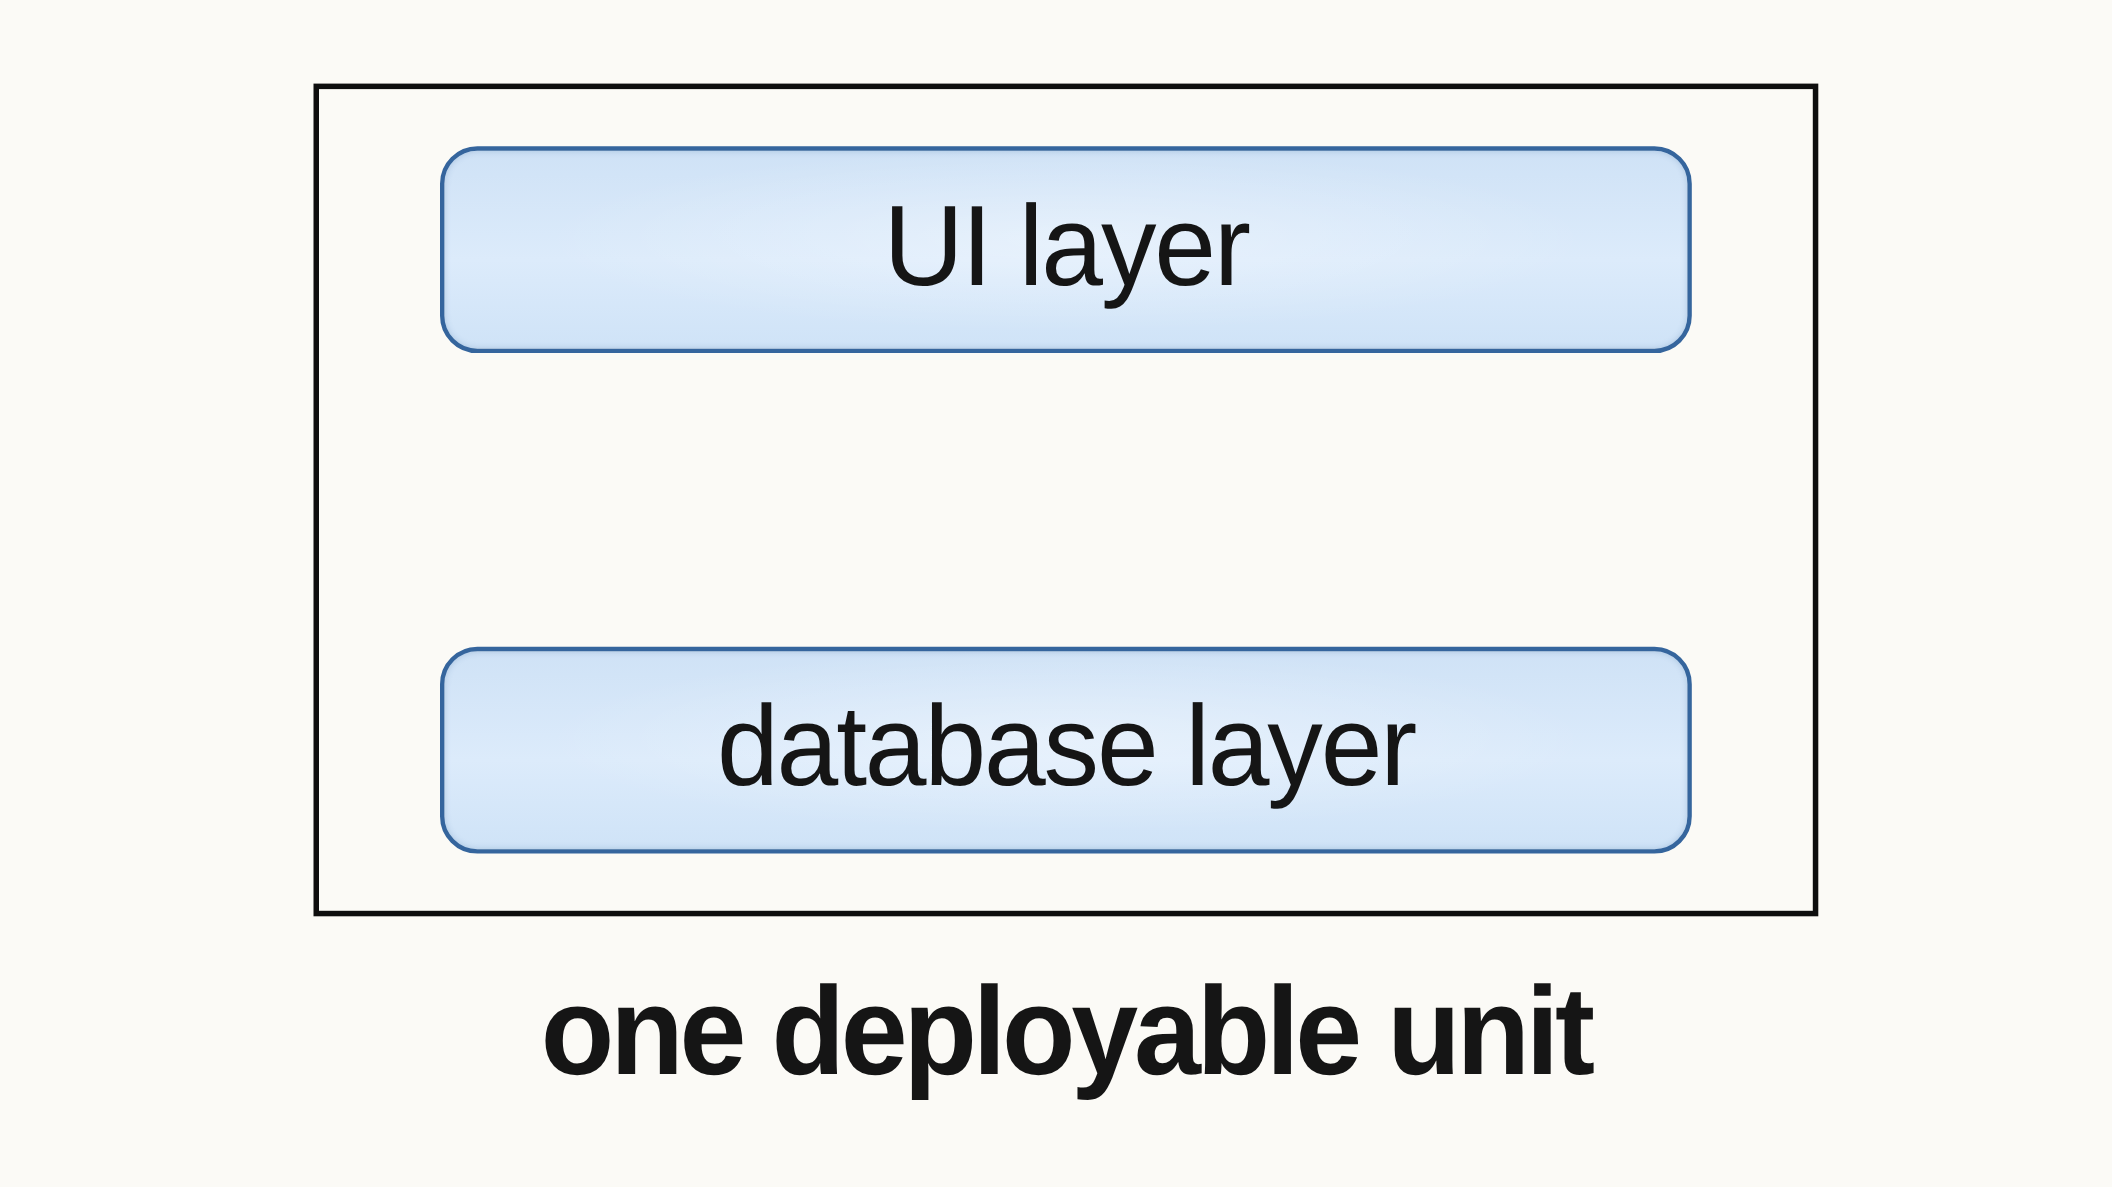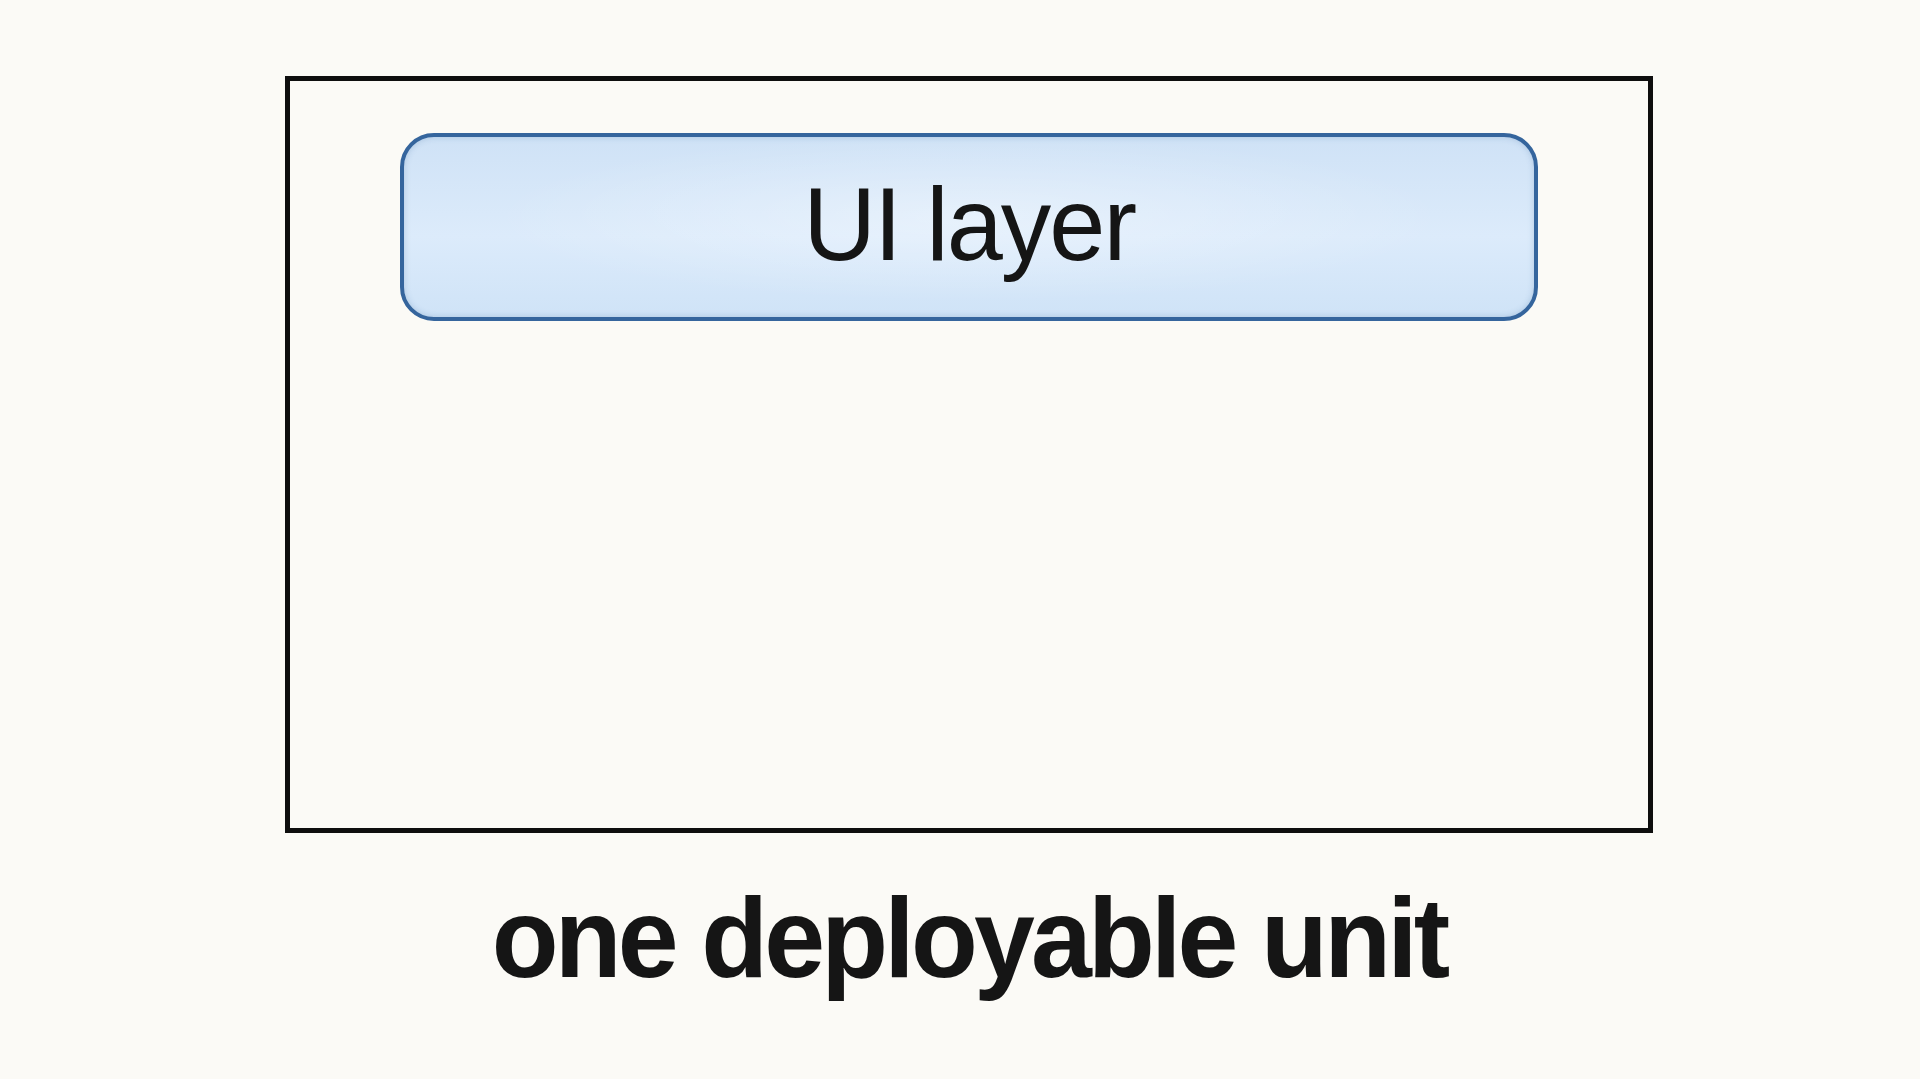--- a/index.html
+++ b/index.html
@@ -77,18 +77,21 @@
 
 <div class="canvas">
 
   <div class="outer-box">
 
     <div class="layer-box">
       <span class="layer-label">UI layer</span>
     </div>
 
 
+    <div class="layer-box">
+      <span class="layer-label">database layer</span>
+    </div>
 
   </div>
 
   <div class="caption">one deployable unit</div>
 
 </div>
 
 </body></html>

